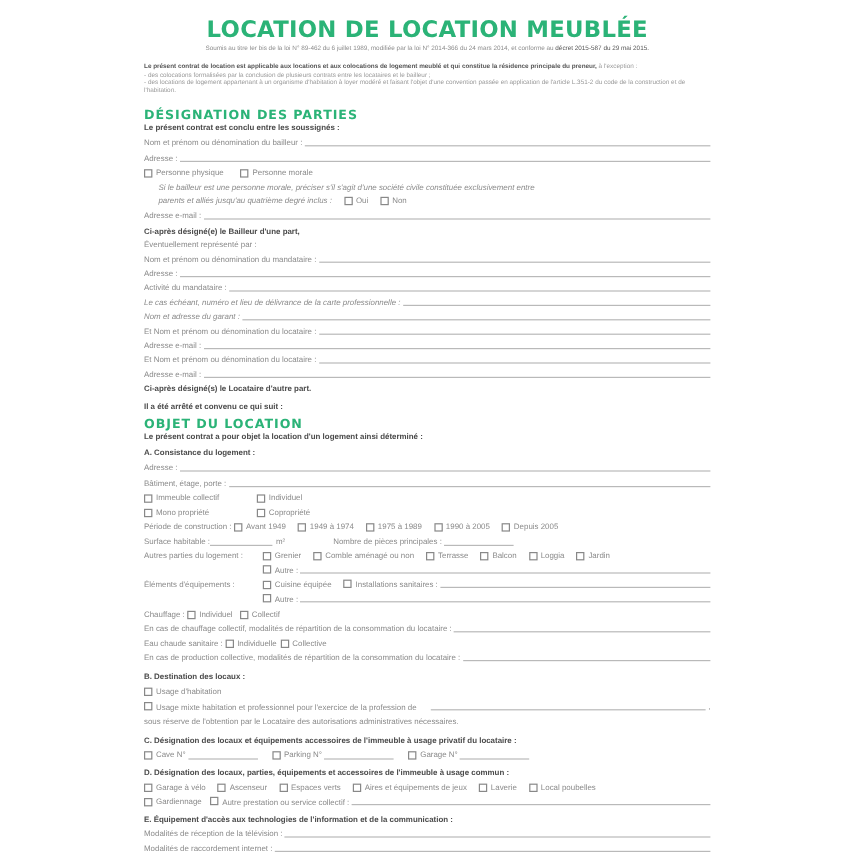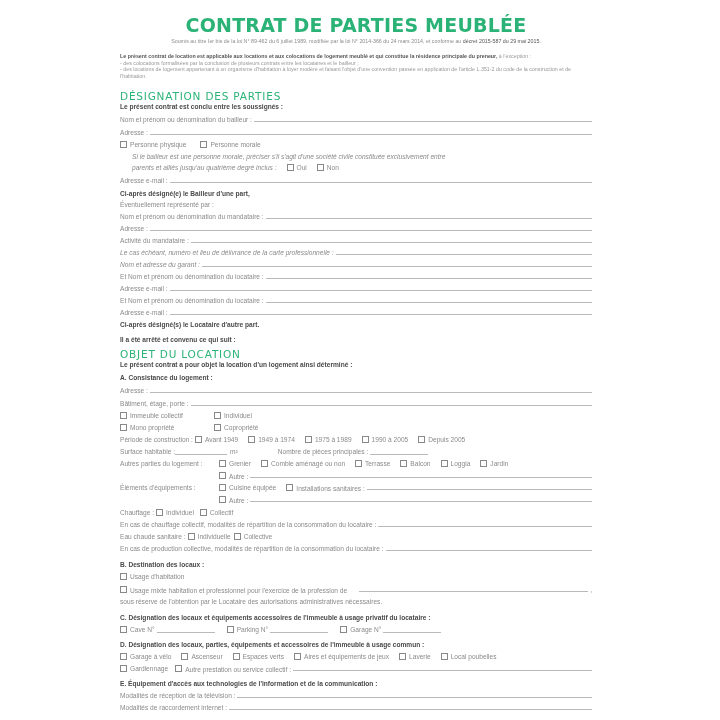--- a/index.html
+++ b/index.html
@@ -12,33 +12,33 @@
   .subtitle { position:absolute; left:0; width:100%; top:38px; text-align:center;
               font-size:5.3px; color:#8c8c8c; white-space:nowrap; }
   .subtitle b { color:#555; font-weight:normal; }
   .intro { position:absolute; left:0; top:53px; width:472px; font-size:5.3px; line-height:6.6px; color:#999; }
   .intro b { color:#555; }
   .row { position:absolute; left:0; width:472px; font-size:6.6px; white-space:nowrap;
          display:flex; align-items:flex-end; height:10px; }
   .row .lbl { flex:none; padding-right:2px; }
   .row .line { flex:1; border-bottom:0.6px solid #b9b9b9; height:7px; margin-bottom:1px; }
   .bold { color:#4a4a4a; font-weight:bold; }
-  .h2 { position:absolute; left:0; font-family:"DejaVu Sans", sans-serif; font-weight:normal;
+  .h2 { position:absolute; left:0; font-family:"DejaVu Sans", sans-serif; font-weight:bold;
         font-size:10.5px; color:#2bb377; letter-spacing:0.8px; }
   .it { font-style:italic; }
   .cb { display:inline-block; width:5px; height:5px; border:0.6px solid #888; margin-right:3px;
         vertical-align:-0.5px; }
   .opt { display:inline-flex; align-items:center; margin-right:10px; }
   .short { display:inline-block; border-bottom:0.6px solid #b9b9b9; height:7px; vertical-align:bottom; }
 </style>
 </head>
 <body>
 
 <div class="page">
-  <div class="title">CONTRAT DE PARTIES MEUBLÉE</div>
+  <div class="title">LOCATION DE LOCATION MEUBLÉE</div>
   <div class="subtitle"><span>Soumis au titre Ier bis de la loi N° 89-462 du 6 juillet 1989, modifiée par la loi N° 2014-366 du 24 mars 2014, et conforme au </span><b>décret 2015-587 du 29 mai 2015.</b></div>
 
   <div class="intro">
     <b>Le présent contrat de location est applicable aux locations et aux colocations de logement meublé et qui constitue la résidence principale du preneur,</b><span> à l'exception :</span><br>
     <span>- des colocations formalisées par la conclusion de plusieurs contrats entre les locataires et le bailleur ;</span><br>
     <span>- des locations de logement appartenant à un organisme d'habitation à loyer modéré et faisant l'objet d'une convention passée en application de l'article L.351-2 du code de la construction et de l'habitation.</span>
   </div>
 
   <div class="h2" style="top:90px">DÉSIGNATION DES PARTIES</div>
   <div class="row bold" style="top:100px">

